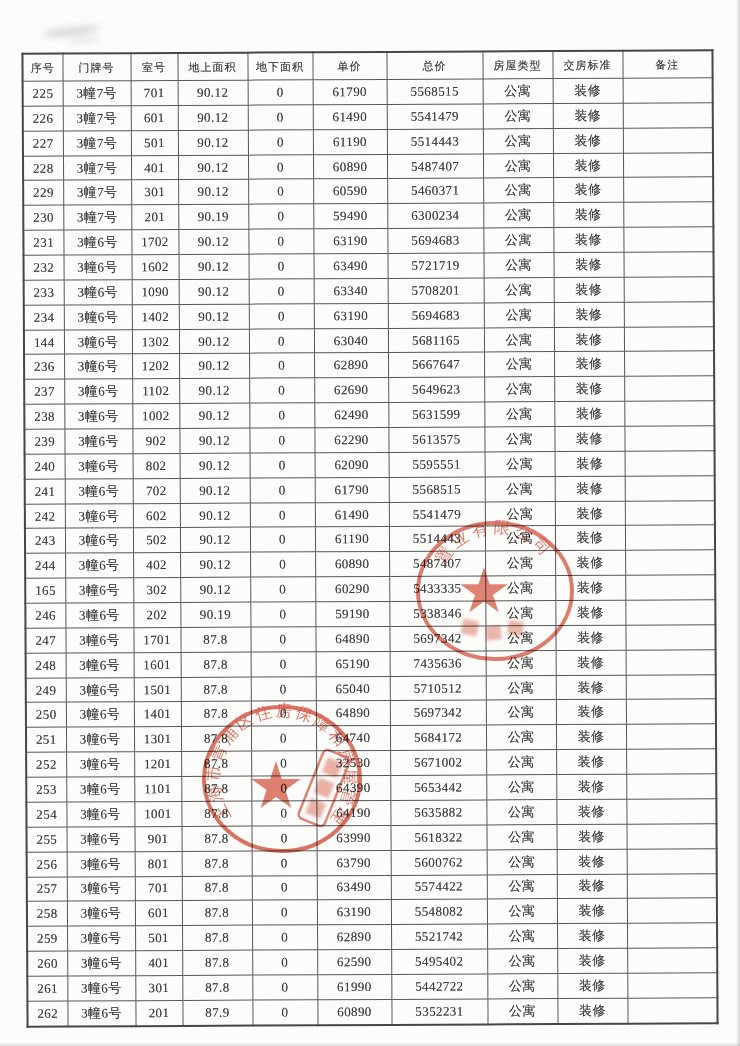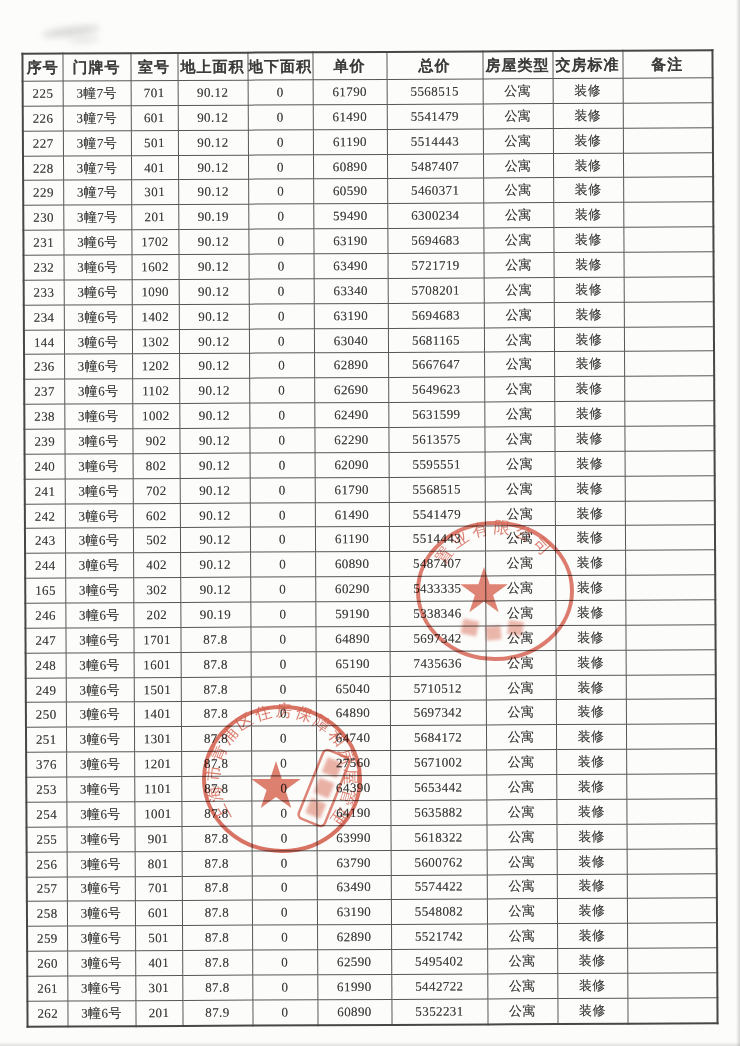--- a/index.html
+++ b/index.html
@@ -40,21 +40,21 @@
   }
   .price-table th,.price-table td{
     border:1px solid #575757;
     text-align:center;vertical-align:middle;
     color:#3b3b3a;
     white-space:nowrap;overflow:hidden;
     text-shadow:0 0 .5px rgba(60,60,60,.55);
     padding:0;
   }
   .price-table{border:2px solid #474747;}
-  .price-table th{height:26px;font-weight:bold;font-size:15px;letter-spacing:1px;}
+  .price-table th{height:26px;font-weight:normal;font-size:11px;letter-spacing:1px;}
   .price-table td{height:23.87px;font-size:13px;letter-spacing:.4px;}
   svg.stamps{
     position:absolute;left:0;top:0;
     mix-blend-mode:multiply;
     pointer-events:none;
   }
 </style>
 </head>
 <body>
 
@@ -411,26 +411,26 @@
           <td>1301</td>
           <td>87.8</td>
           <td>0</td>
           <td>64740</td>
           <td>5684172</td>
           <td>公寓</td>
           <td>装修</td>
           <td></td>
         </tr>
         <tr>
-          <td>376</td>
+          <td>252</td>
           <td>3幢6号</td>
           <td>1201</td>
           <td>87.8</td>
           <td>0</td>
-          <td>27560</td>
+          <td>32530</td>
           <td>5671002</td>
           <td>公寓</td>
           <td>装修</td>
           <td></td>
         </tr>
         <tr>
           <td>253</td>
           <td>3幢6号</td>
           <td>1101</td>
           <td>87.8</td>

